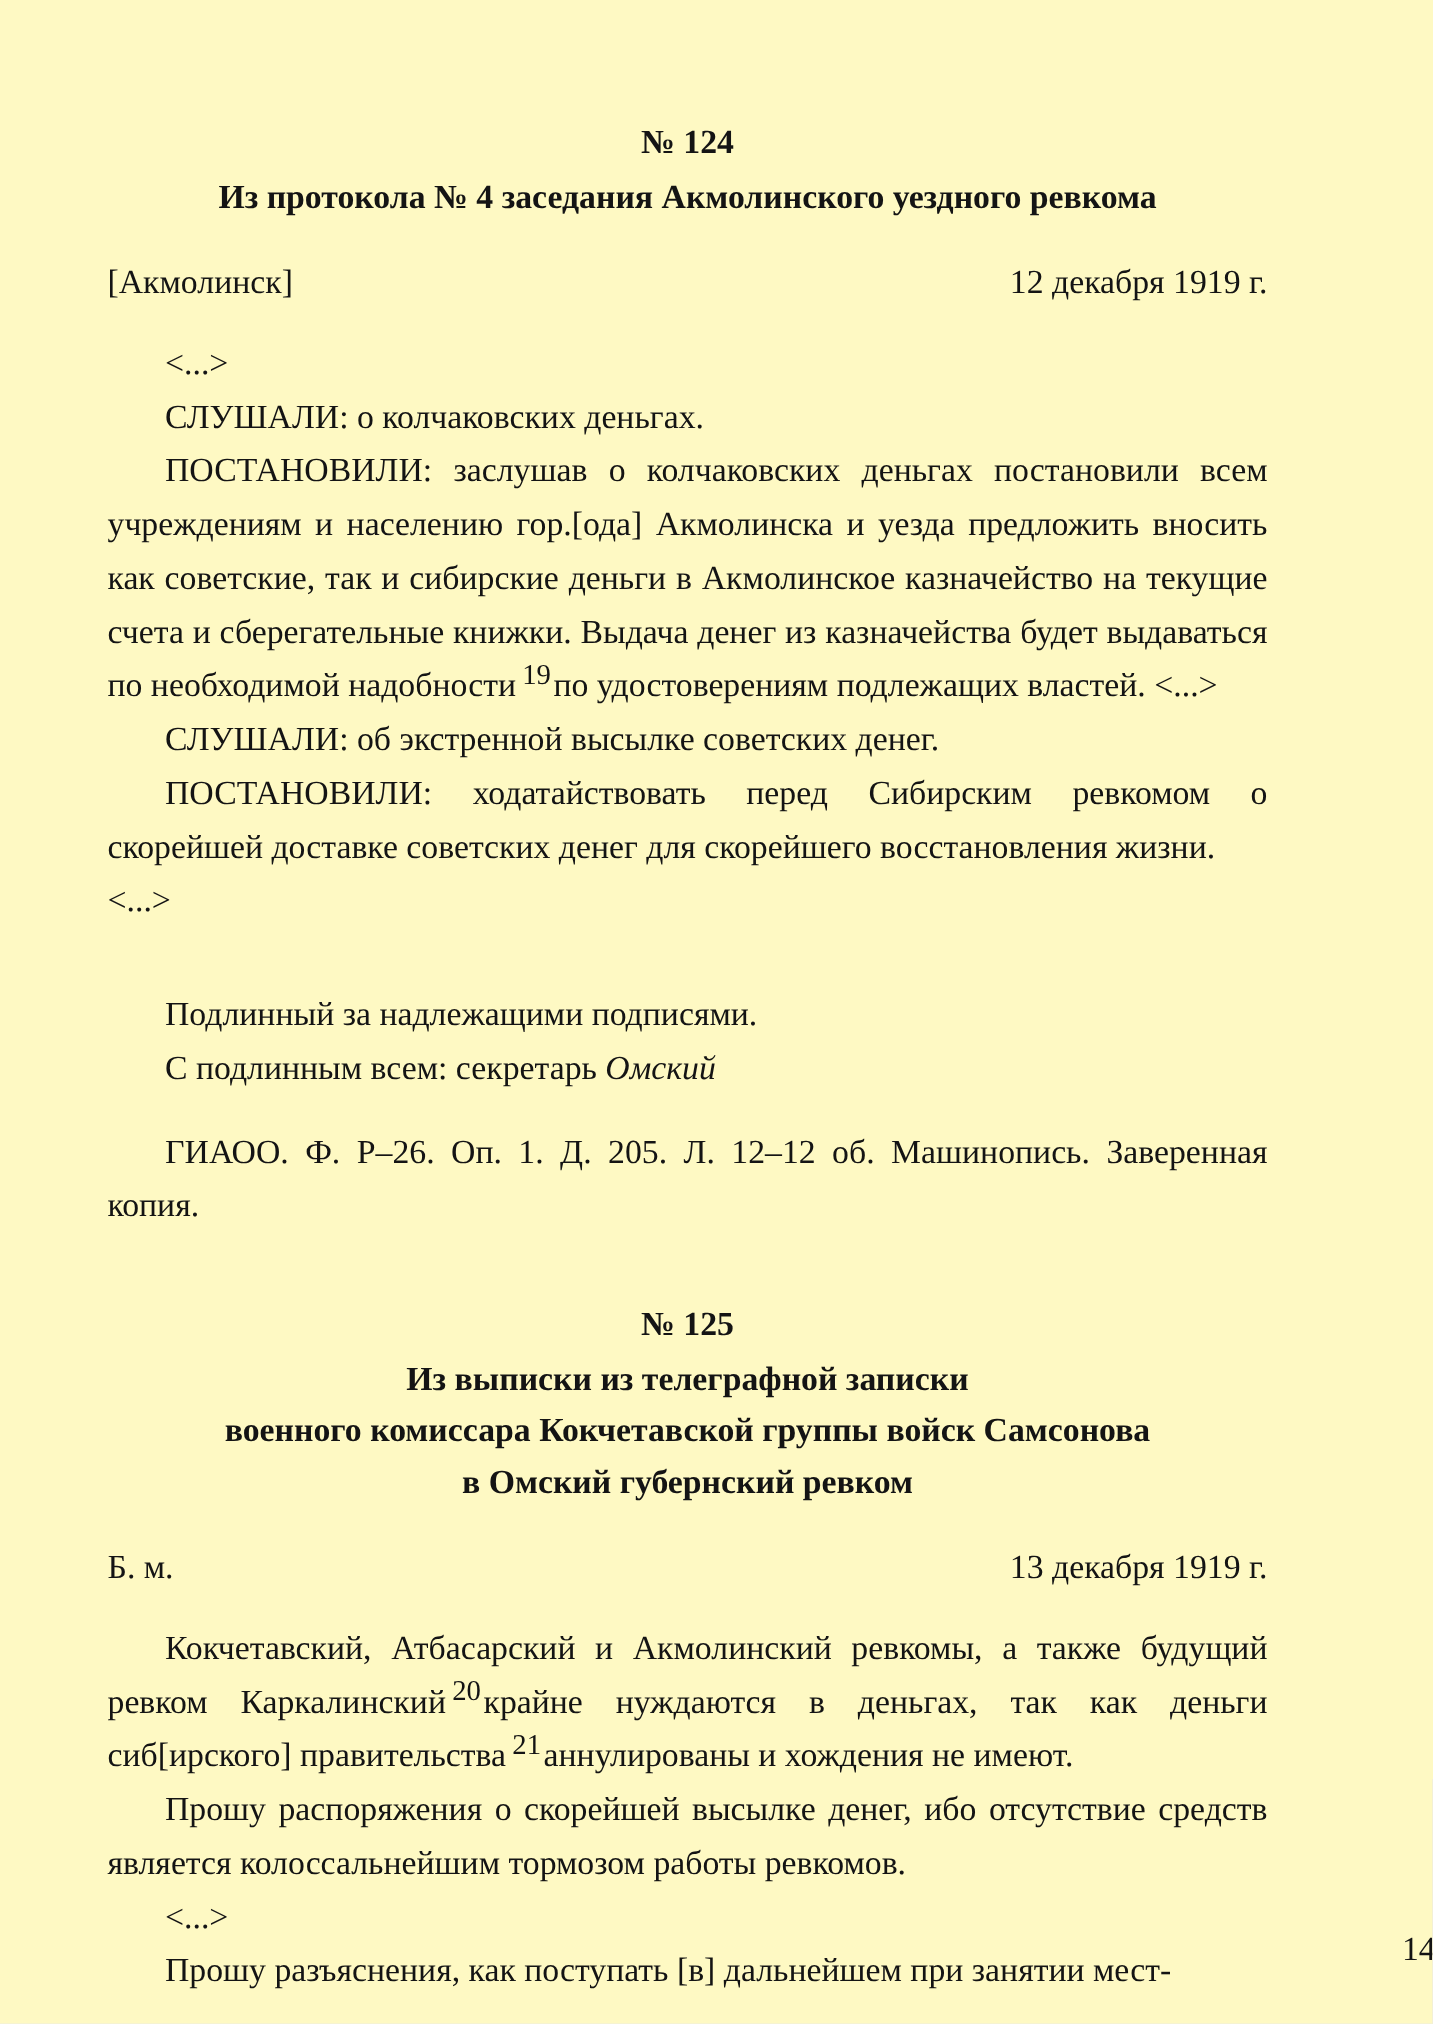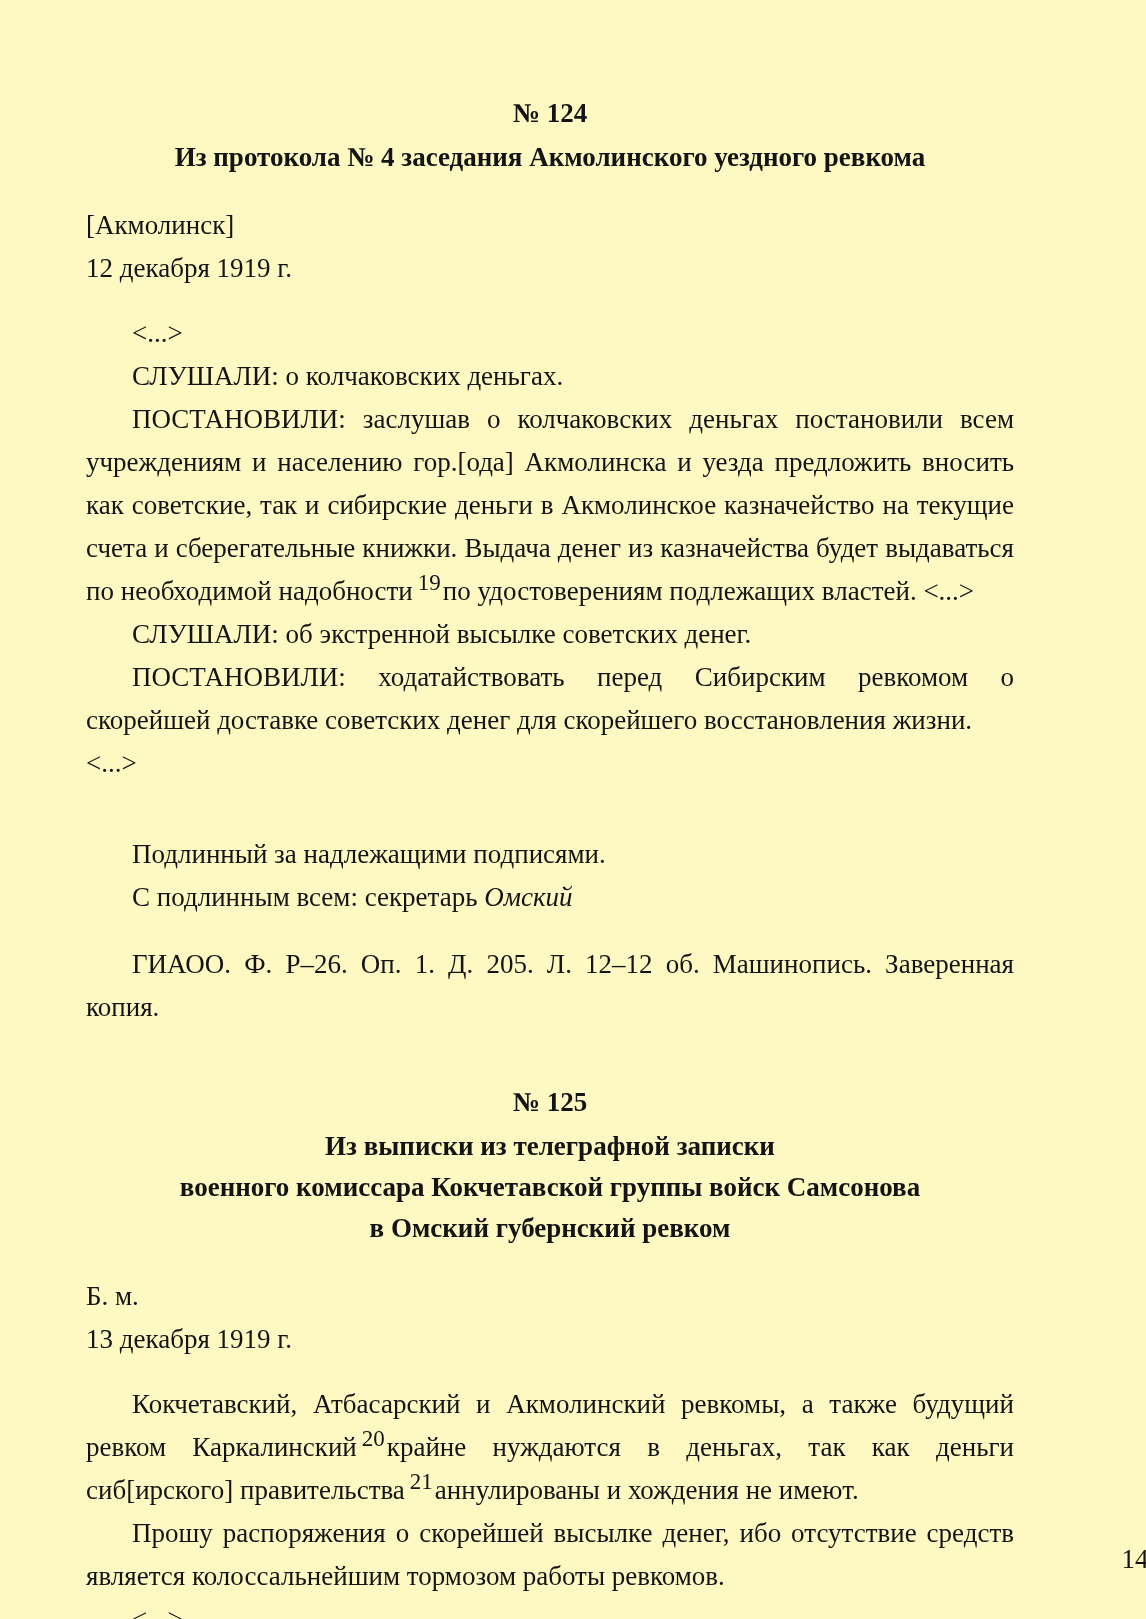--- a/index.html
+++ b/index.html
@@ -29,21 +29,20 @@
     text-align: center;
     font-weight: bold;
     line-height: 41px;
     margin-top: 2px;
   }
   .dateline {
     display: flex;
     justify-content: space-between;
     align-items: baseline;
     margin-top: 26px;
-    flex-direction: column;
   }
   .ellipsis-indented {
     padding-left: 46px;
     margin-top: 22px;
   }
   .para {
     margin: 0;
     text-align: justify;
     text-indent: 46px;
   }

